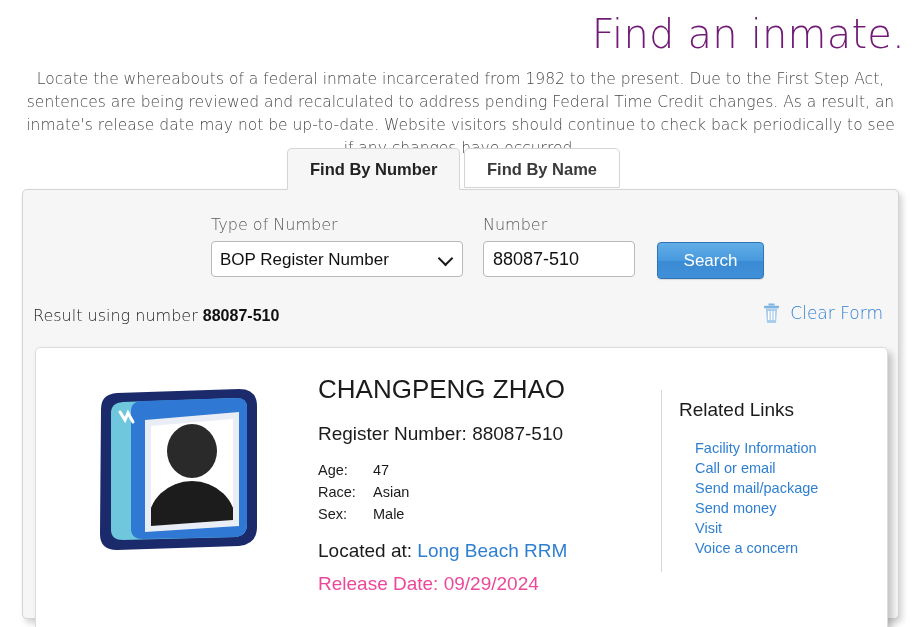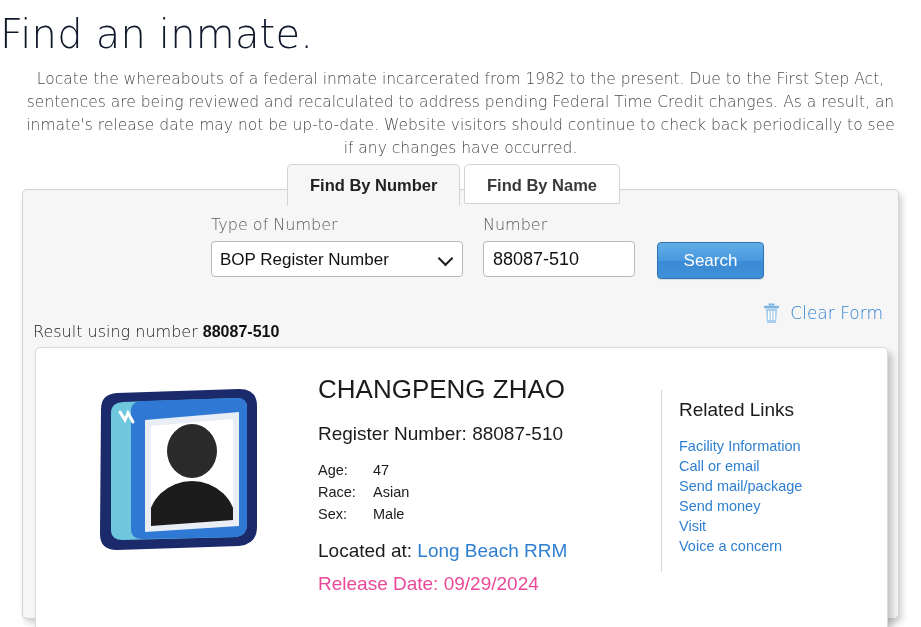--- a/index.html
+++ b/index.html
@@ -11,24 +11,24 @@
     height: 627px;
     background: #ffffff;
     font-family: "Liberation Sans", sans-serif;
     color: #222222;
     overflow: hidden;
     position: relative;
   }
 
   
   .page-title {
-    text-align: left;
+    text-align: right;
     font-size: 40px;
     font-weight: 300;
-    color: #0f172a;
+    color: #701a75;
     letter-spacing: 0.2px;
     margin: 8px 16px 0 0;
     line-height: 52px;
     font-family: "DejaVu Sans", sans-serif;
   }
   .page-intro {
     margin: 8px auto 0 auto;
     width: 880px;
     text-align: center;
     font-size: 15.5px;
@@ -41,21 +41,21 @@
   
   .tabstrip {
     position: absolute;
     left: 0;
     top: 148px;
     width: 921px;
     height: 42px;
   }
   .tab {
     position: absolute;
-    top: 16px;
+    top: 0;
     height: 40px;
     line-height: 40px;
     padding: 0 22px;
     font-size: 16.5px;
     font-weight: bold;
     border: 1px solid #d4d4d4;
     border-radius: 5px 5px 0 0;
     background: #ffffff;
     box-sizing: border-box;
     white-space: nowrap;
@@ -169,21 +169,21 @@
     font-size: 17px;
     font-family: "Liberation Sans", sans-serif;
     cursor: pointer;
     box-shadow: 0 1px 1px rgba(0,0,0,0.12);
   }
 
   
   .result-using {
     position: absolute;
     left: 10px;
-    top: 132px;
+    top: 116px;
     font-size: 16px;
     color: #222222;
     font-family: "DejaVu Sans", sans-serif;
     font-weight: 300;
   }
   .result-using b {
     font-family: "Liberation Sans", sans-serif;
     font-weight: bold;
     font-size: 16px;
     color: #111111;
@@ -299,21 +299,21 @@
   .related-title {
     font-size: 19px;
     color: #1b1b1b;
     font-family: "Liberation Sans", sans-serif;
     line-height: 24px;
     margin: 0 0 14px 0;
     font-weight: normal;
   }
   .related-list {
     list-style: none;
-    margin: 0;
+    margin: 16px;
     padding: 0;
   }
   .related-list li {
     font-size: 14.5px;
     line-height: 20px;
     font-family: "Liberation Sans", sans-serif;
   }
   .related-list li a {
     color: #2f7fd1;
     text-decoration: none;

